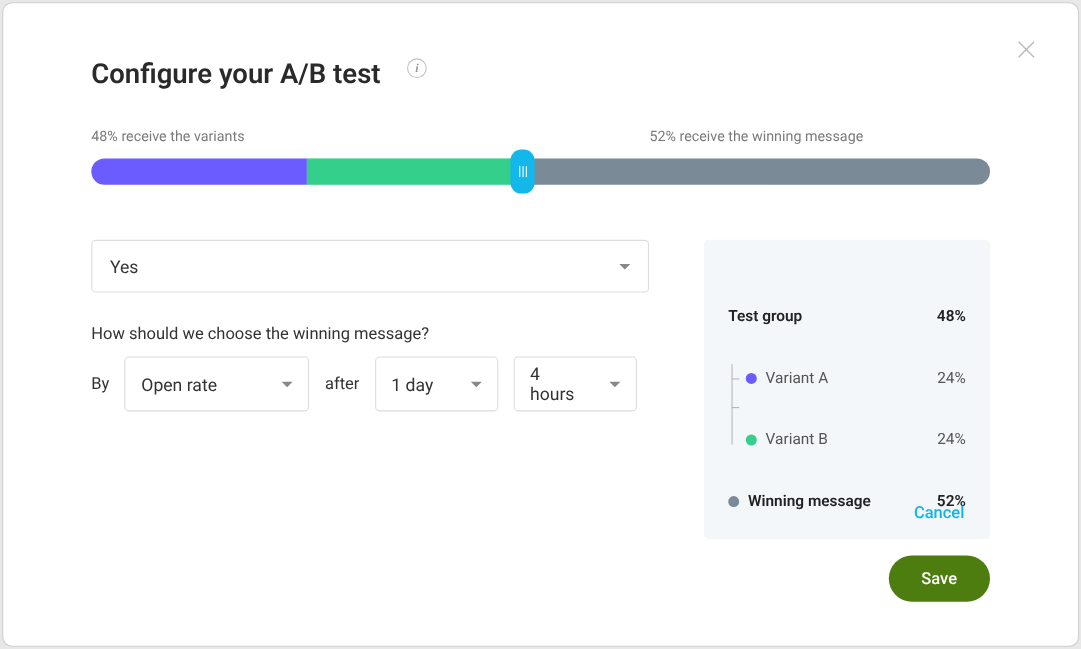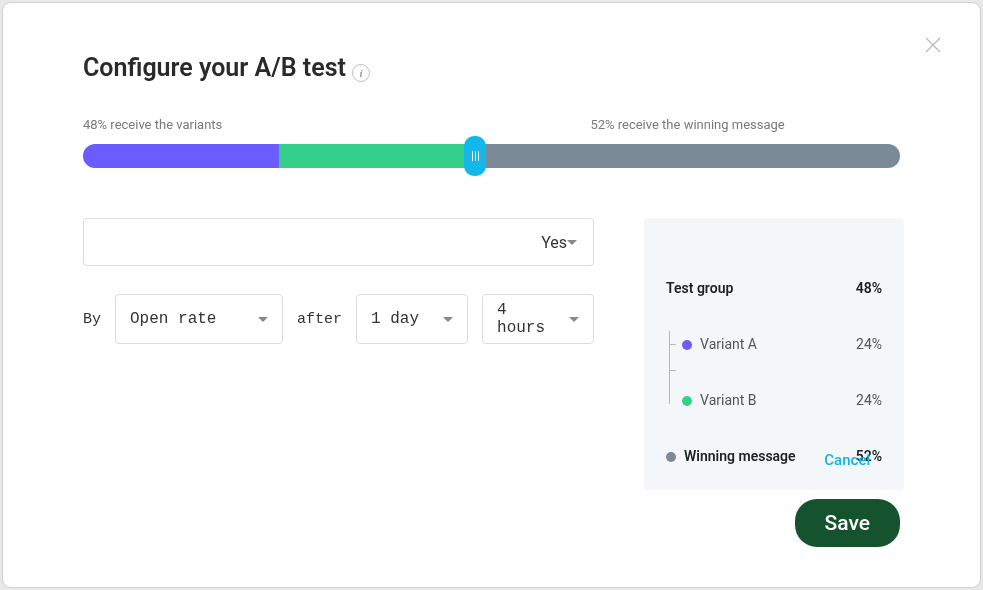--- a/index.html
+++ b/index.html
@@ -20,21 +20,21 @@
   }
   .close-x {
     position: absolute;
     top: 30px; right: 35px;
     width: 24px; height: 24px;
     cursor: pointer;
     display: flex; align-items: center; justify-content: center;
   }
   .close-x svg { stroke: #b8b8b8; stroke-width: 1.2; }
   .title-row {
-    display: flex; align-items: flex-end; gap: 6px;
+    display: flex; align-items: flex-start; gap: 24px;
     margin-bottom: 35px;
   }
   .title {
     font-size: 25px;
     font-weight: 600;
     color: #2a2a2a;
   }
   .info-badge {
     width: 18px; height: 18px;
     border: 1px solid #c0c0c0;
@@ -100,37 +100,36 @@
     font-size: 15px;
     color: #333;
     margin-bottom: 12px;
   }
   .select {
     width: 100%;
     border: 1px solid #dcdcdc;
     border-radius: 4px;
     height: 48px;
     padding: 0 16px;
-    display: flex; align-items: center; justify-content: flex-end;
+    display: flex; align-items: center; justify-content: space-between;
     font-size: 16px;
     color: #333;
     cursor: pointer;
     background: #fff;
     margin-bottom: 28px;
   }
   .caret {
     width: 0; height: 0;
     border-left: 5px solid transparent;
     border-right: 5px solid transparent;
     border-top: 5px solid #888;
   }
   .row2 {
     display: flex; align-items: center; gap: 14px;
     font-size: 15px;
-    font-family: Liberation Mono, monospace;
   }
   .row2 .prefix { color: #333; }
   .mini-select {
     border: 1px solid #dcdcdc;
     border-radius: 4px;
     height: 50px;
     padding: 0 14px;
     display: flex; align-items: center; justify-content: space-between;
     font-size: 16px;
     color: #333;
@@ -179,23 +178,23 @@
     right: 80px; bottom: 40px;
     display: flex; align-items: center; gap: 30px; flex-direction: column;
   }
   .btn-cancel {
     color: #0fb4e8;
     font-size: 15px;
     font-weight: 500;
     cursor: pointer;
   }
   .btn-save {
-    background: #14532d;
+    background: #4d7c0f;
     color: #fff;
-    font-size: 21px;
+    font-size: 15px;
     font-weight: 500;
     padding: 12px 30px;
     border-radius: 22px;
     cursor: pointer;
   }
 </style>
 </head>
 <body>
 
 <div class="modal">
@@ -230,20 +229,21 @@
   </div>
 
   <div class="content-row">
     <div class="left-col">
 
       <div class="select">
         <span>Yes</span>
         <span class="caret"></span>
       </div>
 
+      <div class="q">How should we choose the winning message?</div>
       <div class="row2">
         <span class="prefix">By</span>
         <div class="mini-select w160">
           <span>Open rate</span>
           <span class="caret"></span>
         </div>
         <span class="prefix">after</span>
         <div class="mini-select w110">
           <span>1 day</span>
           <span class="caret"></span>

